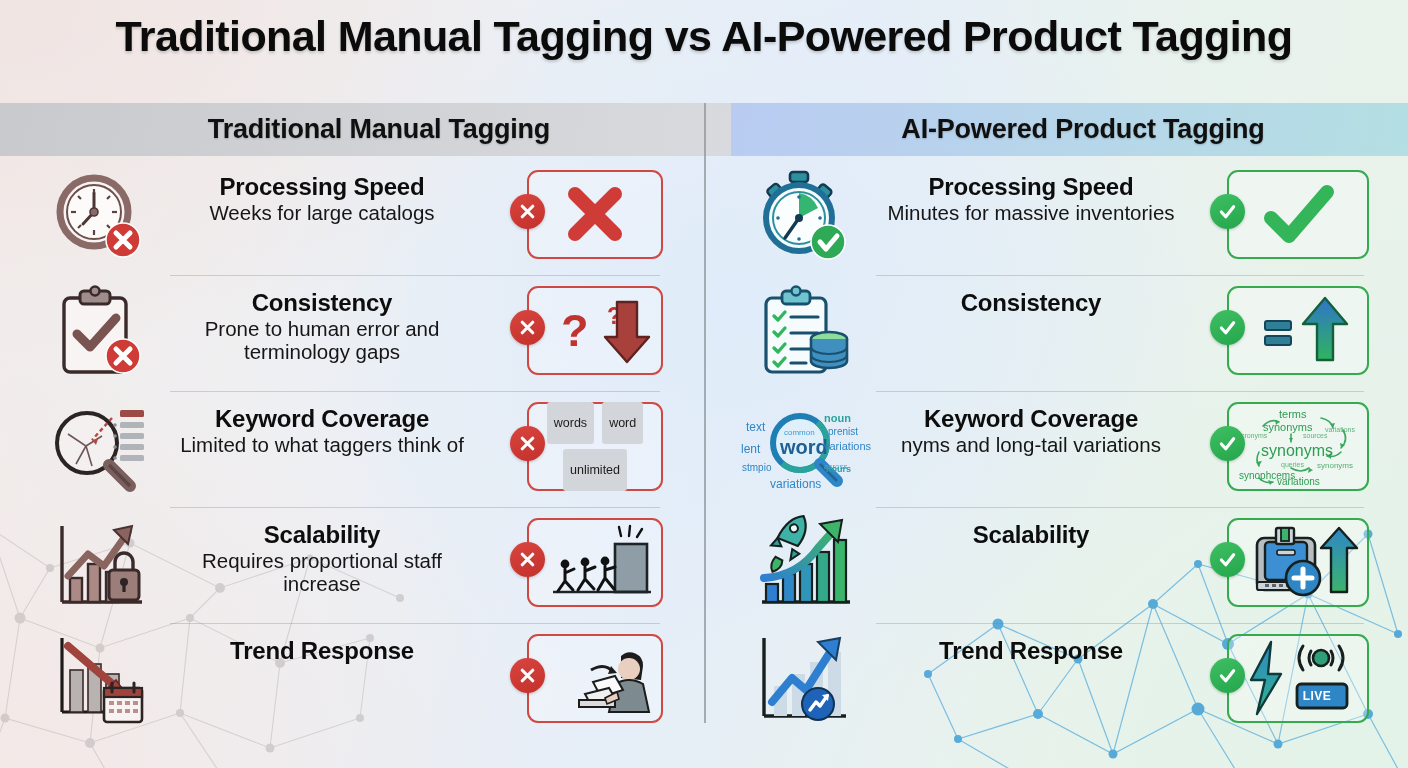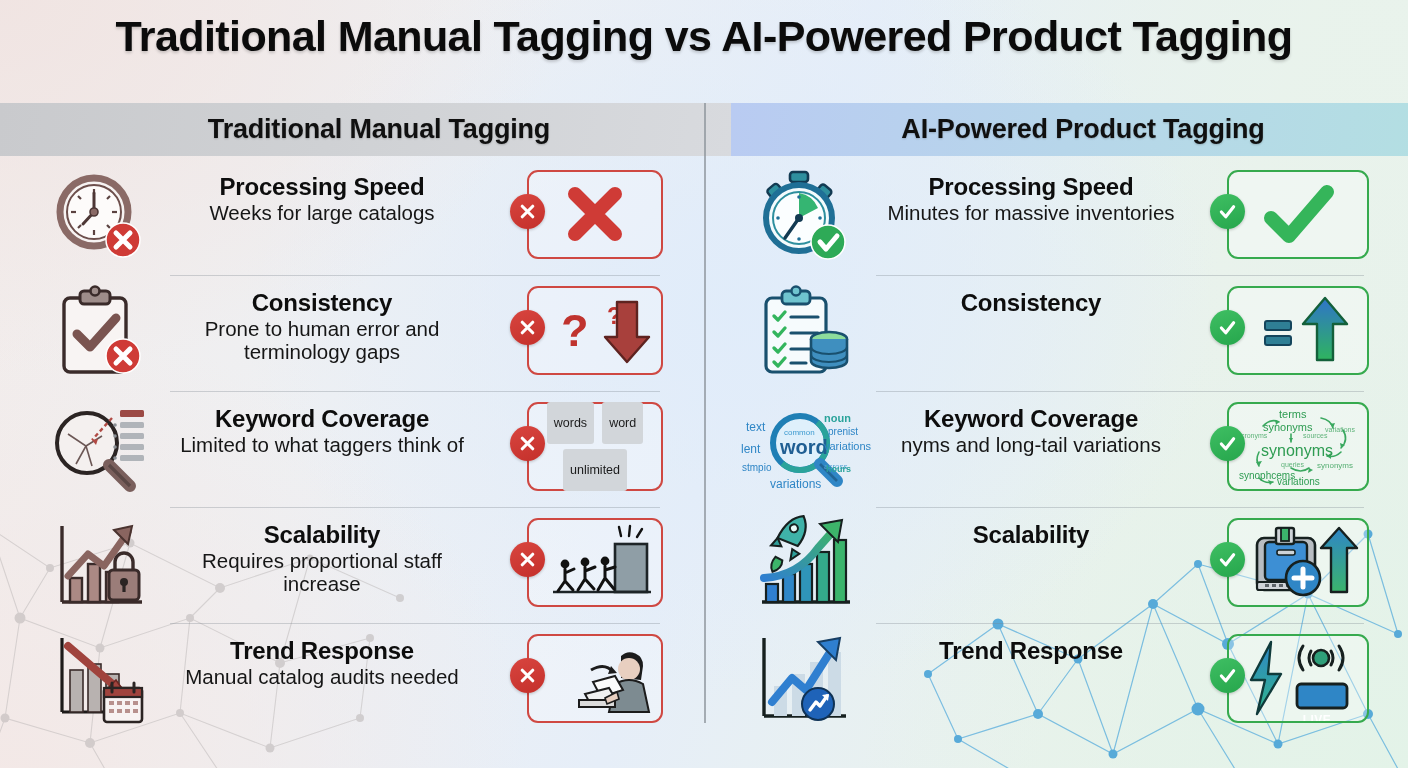--- a/index.html
+++ b/index.html
@@ -370,21 +370,20 @@
               <rect x="63" y="79" width="5" height="4"></rect>
                 <rect x="71" y="79" width="5" height="4"></rect>
                 <rect x="79" y="79" width="5" height="4"></rect>
                 <rect x="87" y="79" width="5" height="4"></rect>
             </g>
           </g>
         </svg>
       </div>
       <div class="row-text">
         <div class="row-title">Trend Response</div>
-        <div class="row-desc">Manual catalog audits needed</div>
       </div>
       <div class="badge neg">
         <svg viewBox="0 0 24 24">
             <path d="M6 6 L18 18 M18 6 L6 18" stroke="#fff" stroke-width="3.6" stroke-linecap="round"></path>
           </svg>
       </div>
       <div class="card neg">
         <svg viewBox="0 0 132 85">
           <path d="M92 20 a13 13 0 0 1 22 10 l-2 14 l-20 -2 z" fill="#1c1c1c"></path>
           <circle cx="100" cy="33" r="11" fill="#e8cfc0"></circle>
@@ -663,20 +662,20 @@
             <path d="M42 6 L22 44 h14 L28 78 L52 38 h-13 z" fill="url(#gBolt)" stroke="#0f3a3a" stroke-width="2.4" stroke-linejoin="round"></path>
             <g stroke="#16201f" stroke-width="3" fill="none" stroke-linecap="round">
               <path d="M74 10 q-8 12 0 24"></path>
                 <path d="M110 10 q8 12 0 24"></path>
               <path d="M82 15 q-4 7 0 14"></path>
                 <path d="M102 15 q4 7 0 14"></path>
             </g>
             <circle cx="92" cy="22" r="8" fill="#2f9f7a" stroke="#16201f" stroke-width="2.6"></circle>
             <rect x="68" y="48" width="50" height="24" rx="4" fill="#2f86c6" stroke="#16201f" stroke-width="2.8"></rect>
           </svg>
-          <span style="position:absolute;left:68px;top:48px;width:40px;height:24px;display:flex;align-items:center;justify-content:center;color:#fff;font-size:12px;font-weight:bold;letter-spacing:0.5px;font-stretch:condensed;margin-top:24px;">LIVE</span>
+          <span style="position:absolute;left:68px;top:48px;width:40px;height:24px;display:flex;align-items:center;justify-content:center;color:#fff;font-size:12px;font-weight:bold;letter-spacing:0.5px;font-stretch:condensed;">LIVE</span>
         </div>
       </div>
 
     </div>
   </div>
 
 </div>
 
 </body></html>

